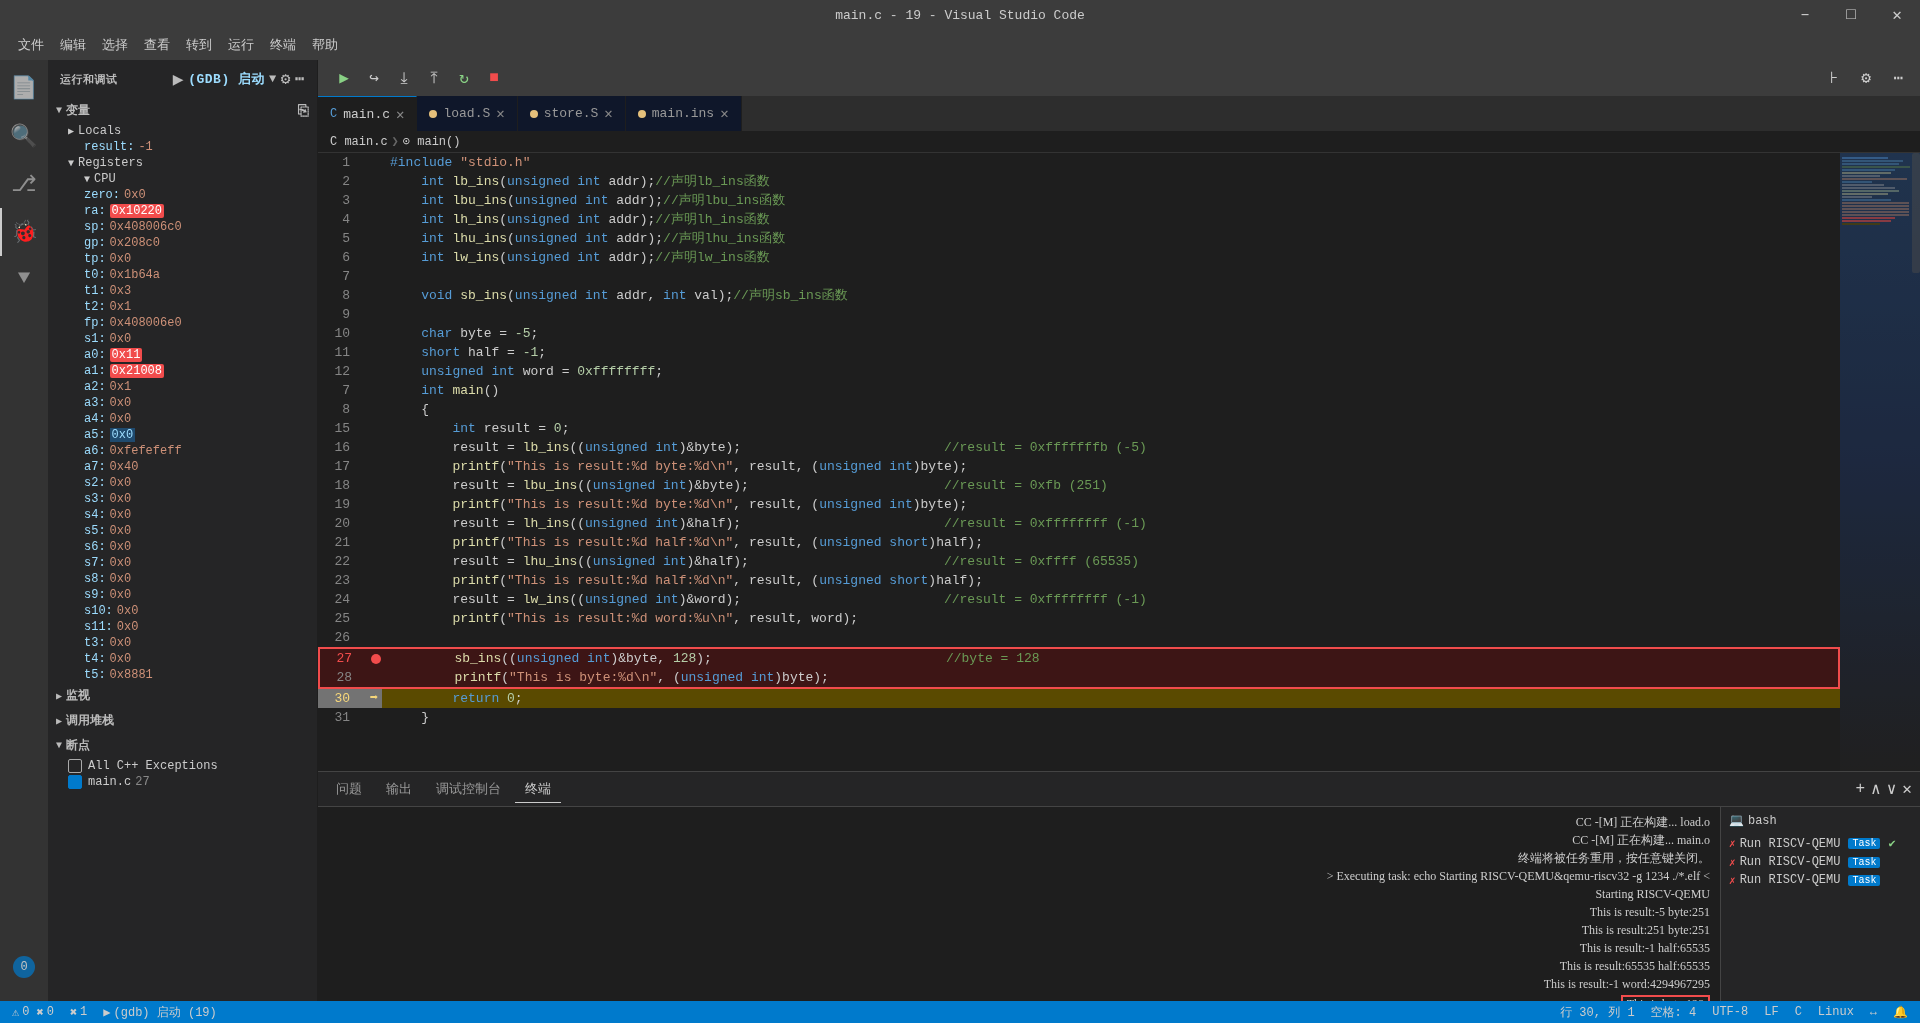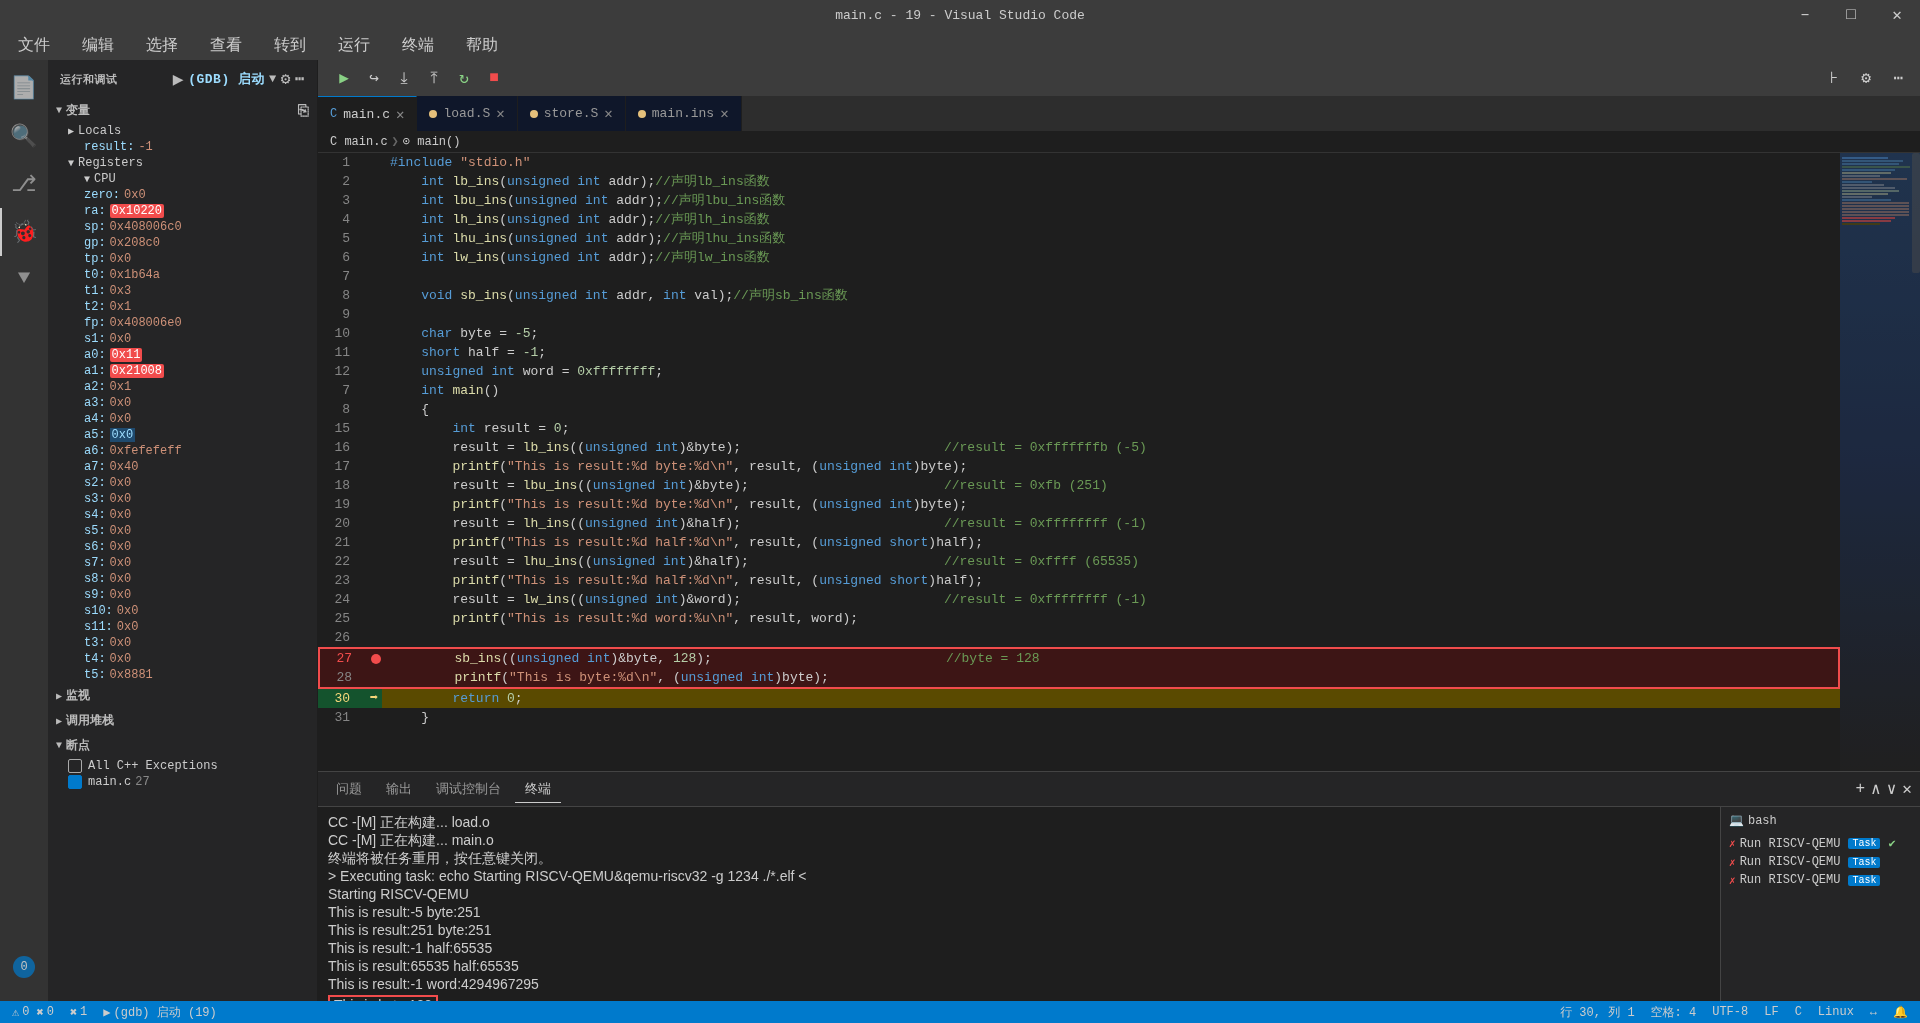--- a/index.html
+++ b/index.html
@@ -42,23 +42,23 @@
       color: #cccccc;
       font-size: 16px;
       cursor: pointer;
     }
     #menu-bar {
       background: #3c3c3c;
       height: 30px;
       display: flex;
       align-items: center;
       padding: 0 10px;
-      gap: 16px;
-      flex-shrink: 0;
-      font-size: 16px;
+      gap: 0;
+      flex-shrink: 0;
+      font-size: 13px;
     }
     .menu-item {
       padding: 4px 8px;
       cursor: pointer;
       border-radius: 3px;
     }
     
     #main-layout {
       display: flex;
       flex: 1;
@@ -280,22 +280,23 @@
       border-bottom: 1px solid transparent;
     }
     .term-tab.active {
       color: #cccccc;
       border-bottom: 1px solid #cccccc;
     }
     #terminal-content {
       flex: 1;
       overflow-y: auto;
       padding: 6px 10px;
-      font-size: 14px;
-      font-family: Liberation Sans, sans-serif;
+      font-size: 12px;
+      font-family: Liberation Serif, serif;
+      text-align: right;
     }
     .term-line { line-height: 18px; white-space: pre-wrap; }
     
     #status-bar {
       background: #007acc;
       height: 22px;
       display: flex;
       align-items: center;
       justify-content: space-between;
       padding: 0 8px;
@@ -793,21 +794,21 @@
           </div>
 
           <div class="code-line line-highlight-red">
             <div class="line-number">28</div>
             <div class="line-indicator"></div>
             <div class="line-content">        <span class="fn">printf</span>(<span class="str">"This is byte:%d\n"</span>, (<span class="kw">unsigned int</span>)byte);</div>
           </div>
         </div>
 
 
-        <div class="code-line" style="background: #14532d;">
+        <div class="code-line" style="background: #737373;">
           <div class="line-number" style="color: #f5d67a;">30</div>
           <div class="line-indicator">
             <span class="debug-arrow">➡</span>
           </div>
           <div class="line-content" style="background:#5a4a00; width:100%;">        <span class="kw" style="color:#569cd6;">return</span> <span class="num">0</span>;</div>
         </div>
 
         <div class="code-line">
           <div class="line-number">31</div>
           <div class="line-indicator"></div>

